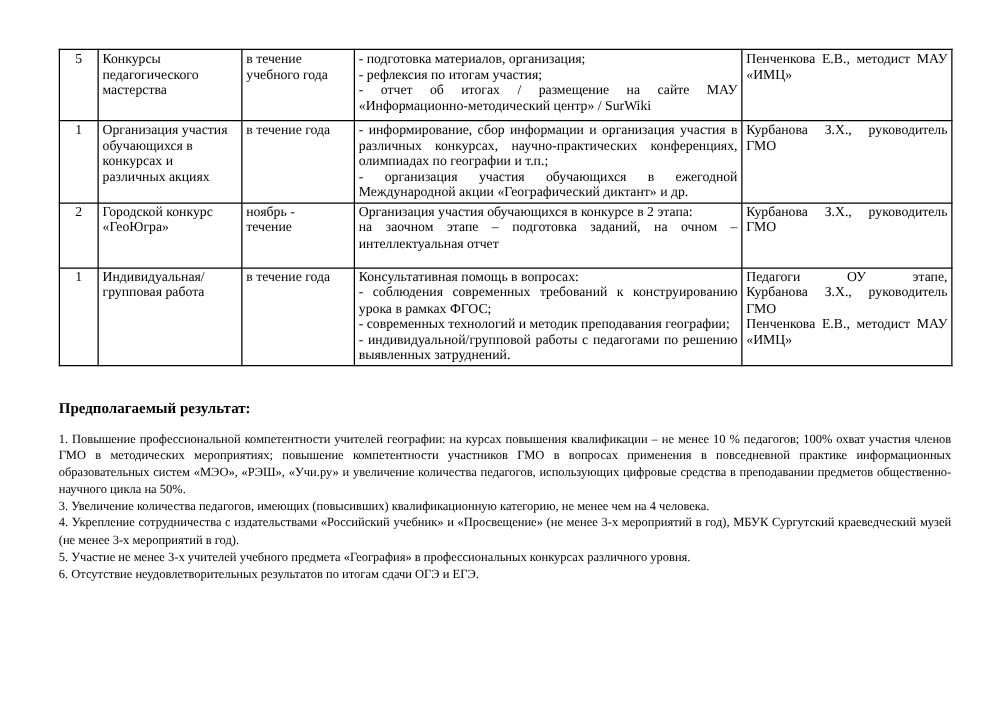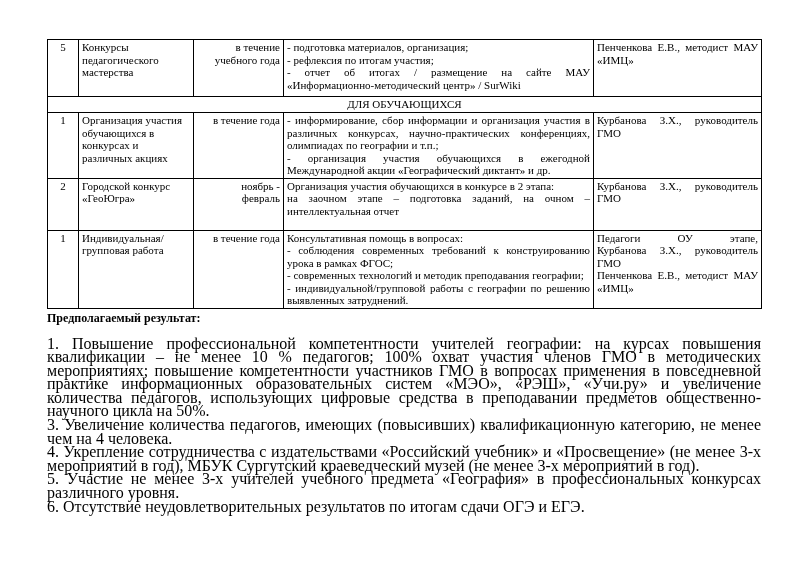--- a/index.html
+++ b/index.html
@@ -19,42 +19,42 @@
     line-height:12.5px;
     word-wrap:break-word;
   }
   col.c-num  { width:31px; }
   col.c-name { width:115px; }
   col.c-time { width:90px; }
   col.c-det  { width:310px; }
   col.c-resp { width:168px; }
 
   td.num  { text-align:center; }
-  td.time { text-align:right; }
+  td.time { text-align:left; }
   .jline  { text-align:justify; }
   .spread { text-align:justify; text-align-last:justify; }
 
   tr.r0 td { height:54px; }
   tr.r1 td { height:62px; }
   tr.r2 td { height:49px; }
   tr.r3 td { height:74px; }
 
   tr.section-students td {
     text-align:center; height:13px; padding:1px 3px;
     font-size:11px; line-height:13px;
   }
   tr.section-route td {
     font-weight:bold; height:13px; padding:1px 3px;
     font-size:11.5px; line-height:13px;
   }
 
-  .results { width:714px; margin-top:2px; }
+  .results { width:714px; margin-top:26px; }
   .results-heading { font-weight:bold; font-size:12px; line-height:14px; margin-bottom:12px; }
   .results-list { margin-top:12px; }
-  .result-item { font-size:16px; line-height:13.6px; text-align:justify; }
+  .result-item { font-size:10px; line-height:13.6px; text-align:justify; }
 </style>
 </head>
 <body>
 
 <div class="page">
 
   <table class="plan">
     <colgroup>
       <col class="c-num">
         <col class="c-name">
@@ -74,23 +74,20 @@
         <td>
           <div class="jline">- подготовка материалов, организация;</div>
           <div class="jline">- рефлексия по итогам участия;</div>
           <div class="jline">- отчет об итогах / размещение на сайте МАУ «Информационно-методический центр» / SurWiki</div>
         </td>
         <td>
           <div class="jline">Пенченкова Е.В., методист МАУ «ИМЦ»</div>
         </td>
       </tr>
 
-      <tr class="section-students">
-        <td colspan="5">ДЛЯ ОБУЧАЮЩИХСЯ</td>
-      </tr>
 
       <tr class="r1">
         <td class="num">1</td>
         <td>Организация участия обучающихся в конкурсах и различных акциях</td>
         <td class="time">
           <div>в течение года</div>
         </td>
         <td>
           <div class="jline">- информирование, сбор информации и организация участия в различных конкурсах, научно-практических конференциях, олимпиадах по географии и т.п.;</div>
           <div class="jline">- организация участия обучающихся в ежегодной Международной акции «Географический диктант» и др.</div>
@@ -98,21 +95,21 @@
         <td>
           <div class="jline">Курбанова З.Х., руководитель ГМО</div>
         </td>
       </tr>
 
       <tr class="r2">
         <td class="num">2</td>
         <td>Городской конкурс «ГеоЮгра»</td>
         <td class="time">
           <div>ноябрь -</div>
-          <div>февраль</div>
+          <div>течение</div>
         </td>
         <td>
           <div>Организация участия обучающихся в конкурсе в 2 этапа:</div>
           <div class="jline">на заочном этапе – подготовка заданий, на очном – интеллектуальная отчет</div>
         </td>
         <td>
           <div class="jline">Курбанова З.Х., руководитель ГМО</div>
         </td>
       </tr>
 
@@ -120,21 +117,21 @@
       <tr class="r3">
         <td class="num">1</td>
         <td>Индивидуальная/ групповая работа</td>
         <td class="time">
           <div>в течение года</div>
         </td>
         <td>
           <div>Консультативная помощь в вопросах:</div>
           <div class="jline">- соблюдения современных требований к конструированию урока в рамках ФГОС;</div>
           <div class="jline">- современных технологий и методик преподавания географии;</div>
-          <div class="jline">- индивидуальной/групповой работы с географии по решению выявленных затруднений.</div>
+          <div class="jline">- индивидуальной/групповой работы с педагогами по решению выявленных затруднений.</div>
         </td>
         <td>
           <div class="spread">Педагоги ОУ этапе,</div>
           <div class="jline">Курбанова З.Х., руководитель ГМО</div>
           <div class="jline">Пенченкова Е.В., методист МАУ «ИМЦ»</div>
         </td>
       </tr>
 
     </tbody>
   </table>

